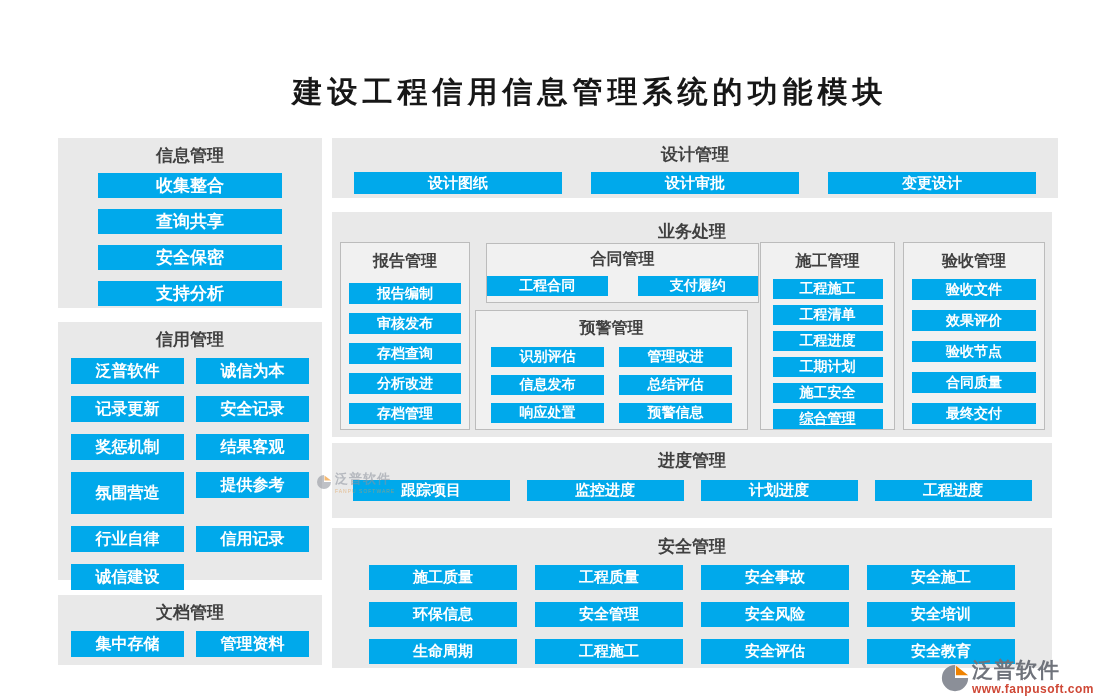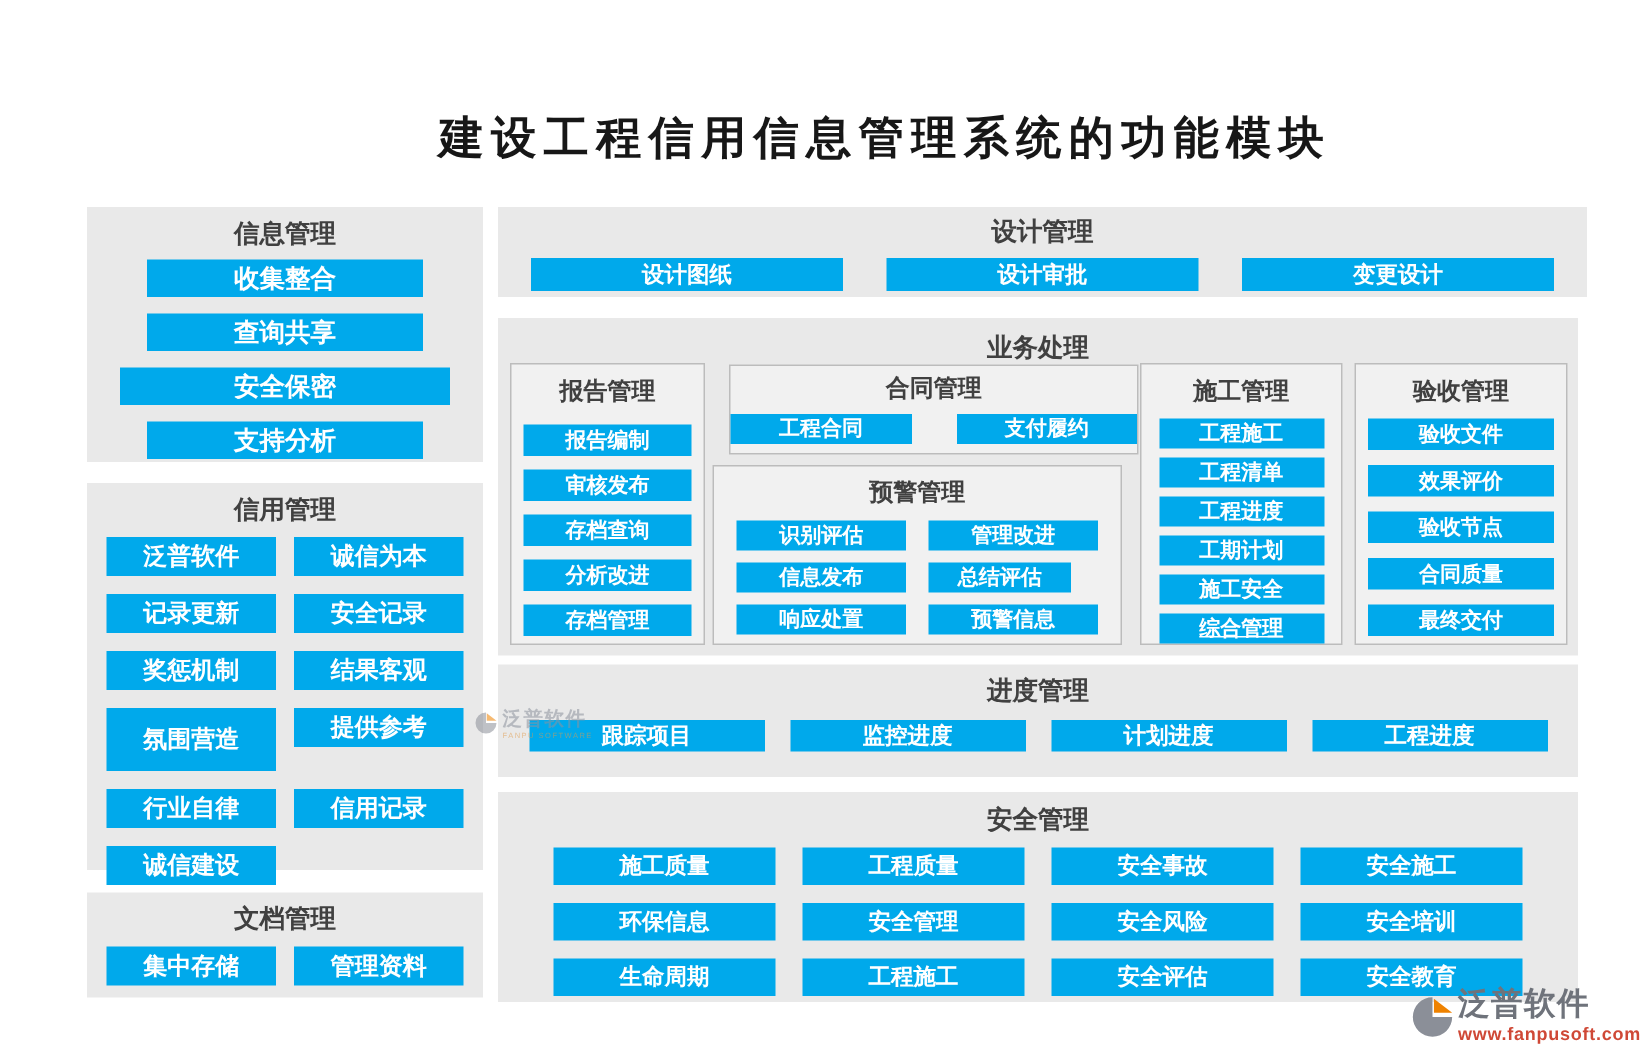--- a/index.html
+++ b/index.html
@@ -44,21 +44,21 @@
 </head>
 <body>
 
 <div class="page-title">建设工程信用信息管理系统的功能模块</div>
 
 <section class="panel" style="left:58px; top:138px; width:264px; height:170px;">
   <div class="panel-head" style="padding-top:6px;">信息管理</div>
   <div class="vstack" style="margin-top:6px; gap:11px;">
     <div class="chip" style="width:184px;height:25px;font-size:17px;">收集整合</div>
     <div class="chip" style="width:184px;height:25px;font-size:17px;">查询共享</div>
-    <div class="chip" style="width:220px;height:25px;font-size:17px;">安全保密</div>
+    <div class="chip" style="width:184px;height:25px;font-size:17px;">安全保密</div>
     <div class="chip" style="width:184px;height:25px;font-size:17px;">支持分析</div>
   </div>
 </section>
 
 <section class="panel" style="left:58px; top:322px; width:264px; height:258px;">
   <div class="panel-head" style="padding-top:6px;">信用管理</div>
   <div class="grid2" style="margin-top:7px; column-gap:12px; row-gap:12px;">
     <div class="chip" style="width:113px;height:26px;font-size:16px;">泛普软件</div>
     <div class="chip" style="width:113px;height:26px;font-size:16px;">诚信为本</div>
     <div class="chip" style="width:113px;height:26px;font-size:16px;">记录更新</div>
@@ -111,21 +111,21 @@
       <div class="chip" style="width:123px;height:20px;font-size:14px;">支付履约</div>
     </div>
   </div>
 
   <div class="subpanel" style="left:143px; top:98px; width:273px; height:120px;">
     <div class="panel-head" style="padding-top:7px;">预警管理</div>
     <div class="grid2" style="margin-top:8px; grid-template-columns:113px 113px; column-gap:15px; row-gap:8px;">
       <div class="chip" style="width:113px;height:20px;font-size:14px;">识别评估</div>
       <div class="chip" style="width:113px;height:20px;font-size:14px;">管理改进</div>
       <div class="chip" style="width:113px;height:20px;font-size:14px;">信息发布</div>
-      <div class="chip" style="width:95px;height:20px;font-size:14px;">总结评估</div>
+      <div class="chip" style="width:113px;height:20px;font-size:14px;">总结评估</div>
       <div class="chip" style="width:113px;height:20px;font-size:14px;">响应处置</div>
       <div class="chip" style="width:113px;height:20px;font-size:14px;">预警信息</div>
     </div>
   </div>
 
   <div class="subpanel" style="left:428px; top:30px; width:135px; height:188px;">
     <div class="panel-head" style="padding-top:8px;">施工管理</div>
     <div class="vstack" style="margin-top:7px; gap:6px;">
       <div class="chip" style="width:110px;height:20px;font-size:14px;">工程施工</div>
       <div class="chip" style="width:110px;height:20px;font-size:14px;">工程清单</div>

